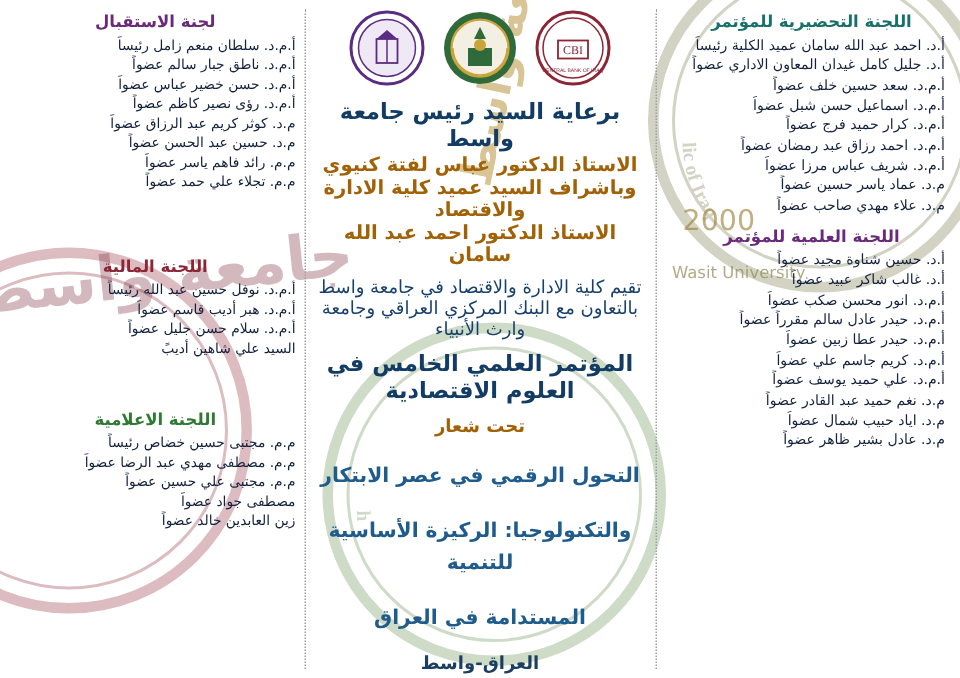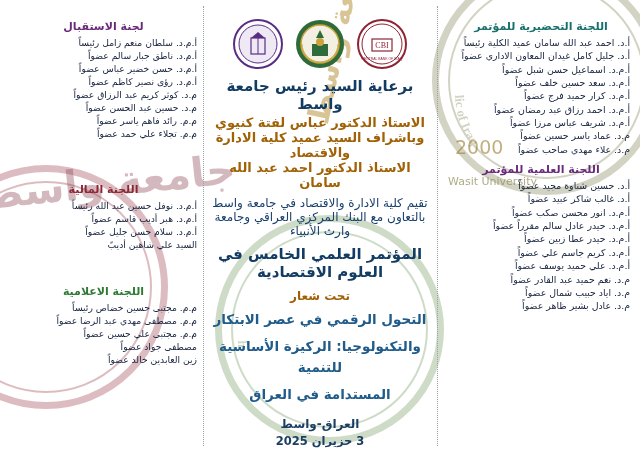--- a/index.html
+++ b/index.html
@@ -38,39 +38,39 @@
     position:absolute;left:455px;top:136px;
     font-size:19px;font-weight:normal;color:#9a7b2e;opacity:.6;
     white-space:nowrap;
   }
   .calli4{
     position:absolute;left:448px;top:175px;
     font-size:11px;color:#8d8a55;opacity:.7;white-space:nowrap;
   }
 
   
-  .col{position:absolute;top:12px;height:375px;box-sizing:border-box;}
+  .col{position:absolute;top:0;height:375px;box-sizing:border-box;}
   .col-right{right:0;width:196px;padding:6px 8px 0 6px;}
   .col-mid{left:205px;width:230px;padding:4px 6px 0 6px;text-align:center;}
   .col-left{left:0;width:205px;padding:6px 6px 0 8px;}
 
   
   .divider{position:absolute;top:6px;bottom:6px;border-left:1px dotted #9aa0a6;}
   .div1{left:203px;}
   .div2{left:437px;}
 
   
   .logos{display:flex;justify-content:center;align-items:flex-start;gap:10px;margin-top:2px;}
   .logo{width:52px;height:52px;position:relative;}
   .logo svg{display:block;}
   .m-blue{color:#17406d;font-weight:normal;font-size:12px;}
   .m-title{font-size:15px;font-weight:bold;color:#123c63;margin:7px 0 2px;}
   .m-sub{font-size:13px;font-weight:bold;color:#a16207;}
   .m-under{font-size:12px;font-weight:bold;color:#a16207;margin-top:8px;}
-  .m-theme{font-size:13.5px;font-weight:bold;color:#1f5c8b;line-height:1.55;margin-top:6px;}
+  .m-theme{font-size:13.5px;font-weight:bold;color:#1f5c8b;line-height:1.55;margin-top:16px;}
   .m-place{font-size:12px;font-weight:bold;color:#1b3f63;margin-top:12px;}
   .m-date{font-size:11.5px;font-weight:bold;color:#1b3f63;margin-top:3px;}
   .m-spacer{height:6px;}
 
   
   .comm{margin-bottom:7px;}
   .comm-title{
     text-align:center;font-size:11px;font-weight:bold;
     color:#1b4f8a;margin:2px 0 3px;
   }
@@ -124,22 +124,22 @@
   <div class="divider div1"></div>
   <div class="divider div2"></div>
 
   <div class="col col-right">
 
     <div class="comm">
       <div class="comm-title teal">اللجنة التحضيرية للمؤتمر</div>
       <ul>
         <li>أ.د. احمد عبد الله سامان عميد الكلية رئيساً</li>
         <li>أ.د. جليل كامل غيدان المعاون الاداري عضواً</li>
+        <li>أ.م.د. سعد حسين خلف عضواً</li>
         <li>أ.م.د. اسماعيل حسن شبل عضواً</li>
-        <li>أ.م.د. سعد حسين خلف عضواً</li>
         <li>أ.م.د. كرار حميد فرج عضواً</li>
         <li>أ.م.د. احمد رزاق عبد رمضان عضواً</li>
         <li>أ.م.د. شريف عباس مرزا عضواً</li>
         <li>م.د. عماد ياسر حسين عضواً</li>
         <li>م.د. علاء مهدي صاحب عضواً</li>
       </ul>
     </div>
 
     <div class="comm">
       <div class="comm-title purple">اللجنة العلمية للمؤتمر</div>

